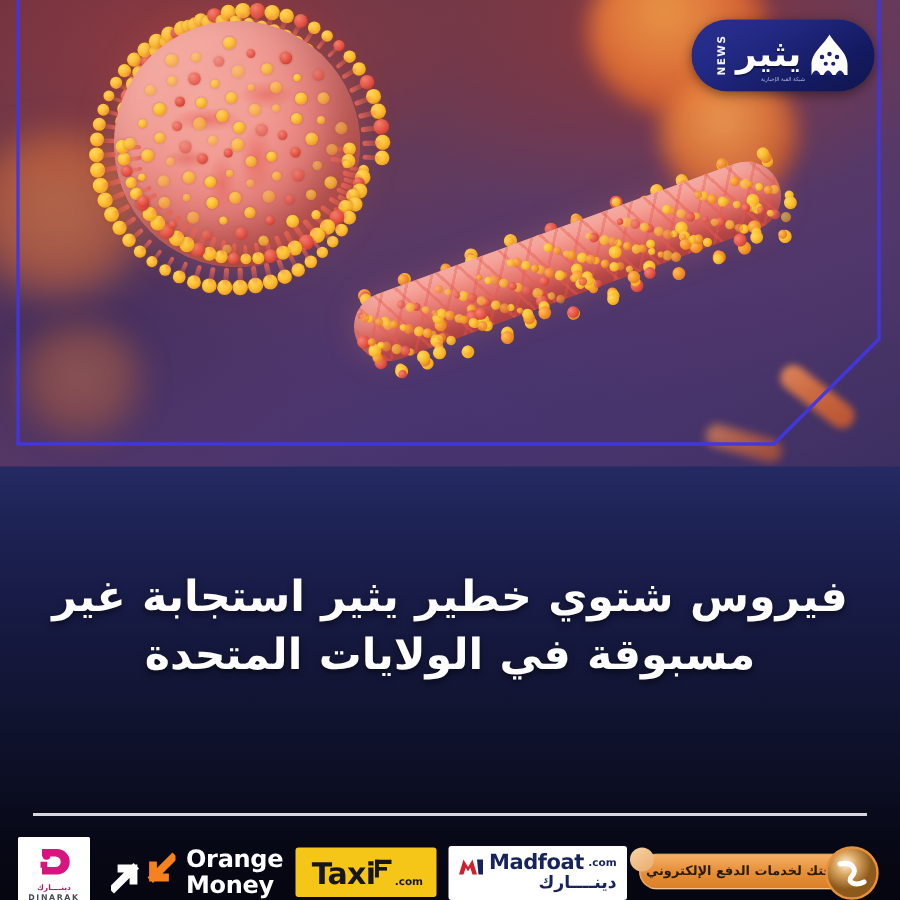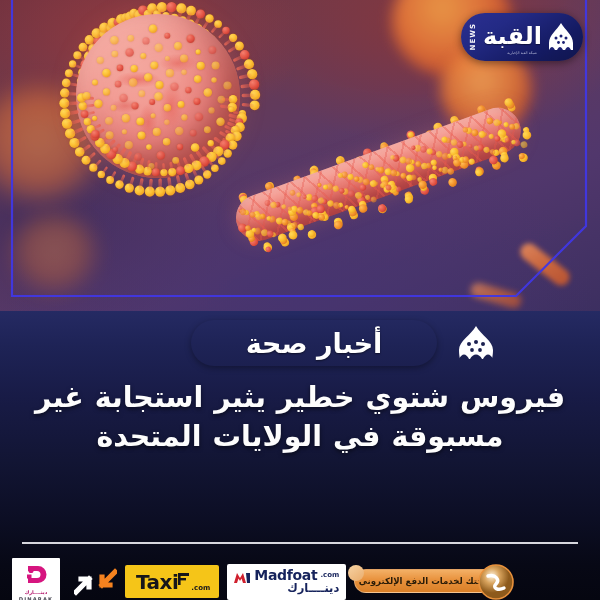--- a/index.html
+++ b/index.html
@@ -1024,58 +1024,40 @@
     <div class="minirod m2"></div>
 
     <div class="frame">
       <svg viewBox="0 0 578 310" preserveAspectRatio="none">
         <path d="M2,0 L2,308 L506,308 L576,238 L576,0" fill="none" stroke="#4038dd" stroke-width="2.2" opacity=".95"></path>
       </svg>
     </div>
 
     <div class="logo">
       <span class="news">NEWS</span>
-      <span class="ar">القبة</span>
+      <span class="ar">يثير</span>
       <span class="domeicon">
         <svg viewBox="0 0 28 30">
           <path d="M14 1 C18 8 26 13 26 21 C26 26 26 28 26 28 L2 28 C2 28 2 26 2 21 C2 13 10 8 14 1 Z" fill="#ffffff"></path>
           <circle cx="9" cy="16" r="1.5" fill="#1b2070"></circle>
           <circle cx="14" cy="14" r="1.5" fill="#1b2070"></circle>
           <circle cx="19" cy="16" r="1.5" fill="#1b2070"></circle>
           <circle cx="11.5" cy="20.5" r="1.4" fill="#1b2070"></circle>
           <circle cx="16.5" cy="20.5" r="1.4" fill="#1b2070"></circle>
           <path d="M2 28 C4 24 6 24 8 28 Z" fill="#1b2070"></path>
           <path d="M10 28 C12 24 14 24 16 28 Z" fill="#1b2070"></path>
           <path d="M18 28 C20 24 22 24 24 28 Z" fill="#1b2070"></path>
         </svg>
       </span>
       <span class="tag">شبكة القبة الإخبارية</span>
     </div>
   </div>
 
   <div class="panel">
 
-    <div class="badgerow">
-      <div class="catbadge">
-        <span>أخبار صحة</span>
-      </div>
-      <div class="domemark">
-        <svg viewBox="0 0 42 40">
-          <path d="M21 2 C26 11 38 17 38 26 C38 31 37 35 37 35 L5 35 C5 35 4 31 4 26 C4 17 16 11 21 2 Z" fill="#ffffff"></path>
-          <circle cx="14" cy="20" r="2" fill="#1b2050"></circle>
-          <circle cx="21" cy="18" r="2" fill="#1b2050"></circle>
-          <circle cx="28" cy="20" r="2" fill="#1b2050"></circle>
-          <circle cx="17" cy="26" r="1.9" fill="#1b2050"></circle>
-          <circle cx="25" cy="26" r="1.9" fill="#1b2050"></circle>
-          <path d="M4 35 C7 29 11 29 14 35 Z" fill="#1b2050"></path>
-          <path d="M15 35 C18 29 24 29 27 35 Z" fill="#1b2050"></path>
-          <path d="M28 35 C31 29 35 29 38 35 Z" fill="#1b2050"></path>
-        </svg>
-      </div>
-    </div>
 
     <div class="headline">فيروس شتوي خطير يثير استجابة غير مسبوقة في الولايات المتحدة</div>
 
     <div class="sep"></div>
 
     <div class="sponsors">
 
       <div class="sp sp-dinarak">
         <span class="mark">
           <svg viewBox="0 0 26 26">
@@ -1087,20 +1069,24 @@
         <span class="ar">دينــــارك</span>
         <span class="en">DINARAK</span>
       </div>
 
       <div class="sp sp-orange">
         <span class="arrows">
           <svg viewBox="0 0 43 28">
             <path d="M2 24 L15 11 M15 11 L7 11 M15 11 L15 19" stroke="#ffffff" stroke-width="5.2" fill="none" stroke-linecap="square"></path>
             <path d="M41 4 L28 17 M28 17 L36 17 M28 17 L28 9" stroke="#f5821f" stroke-width="5.2" fill="none" stroke-linecap="square"></path>
           </svg>
+        </span>
+        <span class="txt">
+          <span>Orange</span><br>
+          <span>Money</span>
         </span>
       </div>
 
       <div class="sp sp-taxi">
         <span class="word">Taxi</span>
         <span class="flag">
           <svg viewBox="0 0 12 17">
             <rect x="0" y="0" width="11" height="3" fill="#17161a"></rect>
             <rect x="0" y="5" width="8" height="2.4" fill="#17161a"></rect>
             <rect x="0" y="0" width="2.6" height="12" fill="#17161a"></rect>

